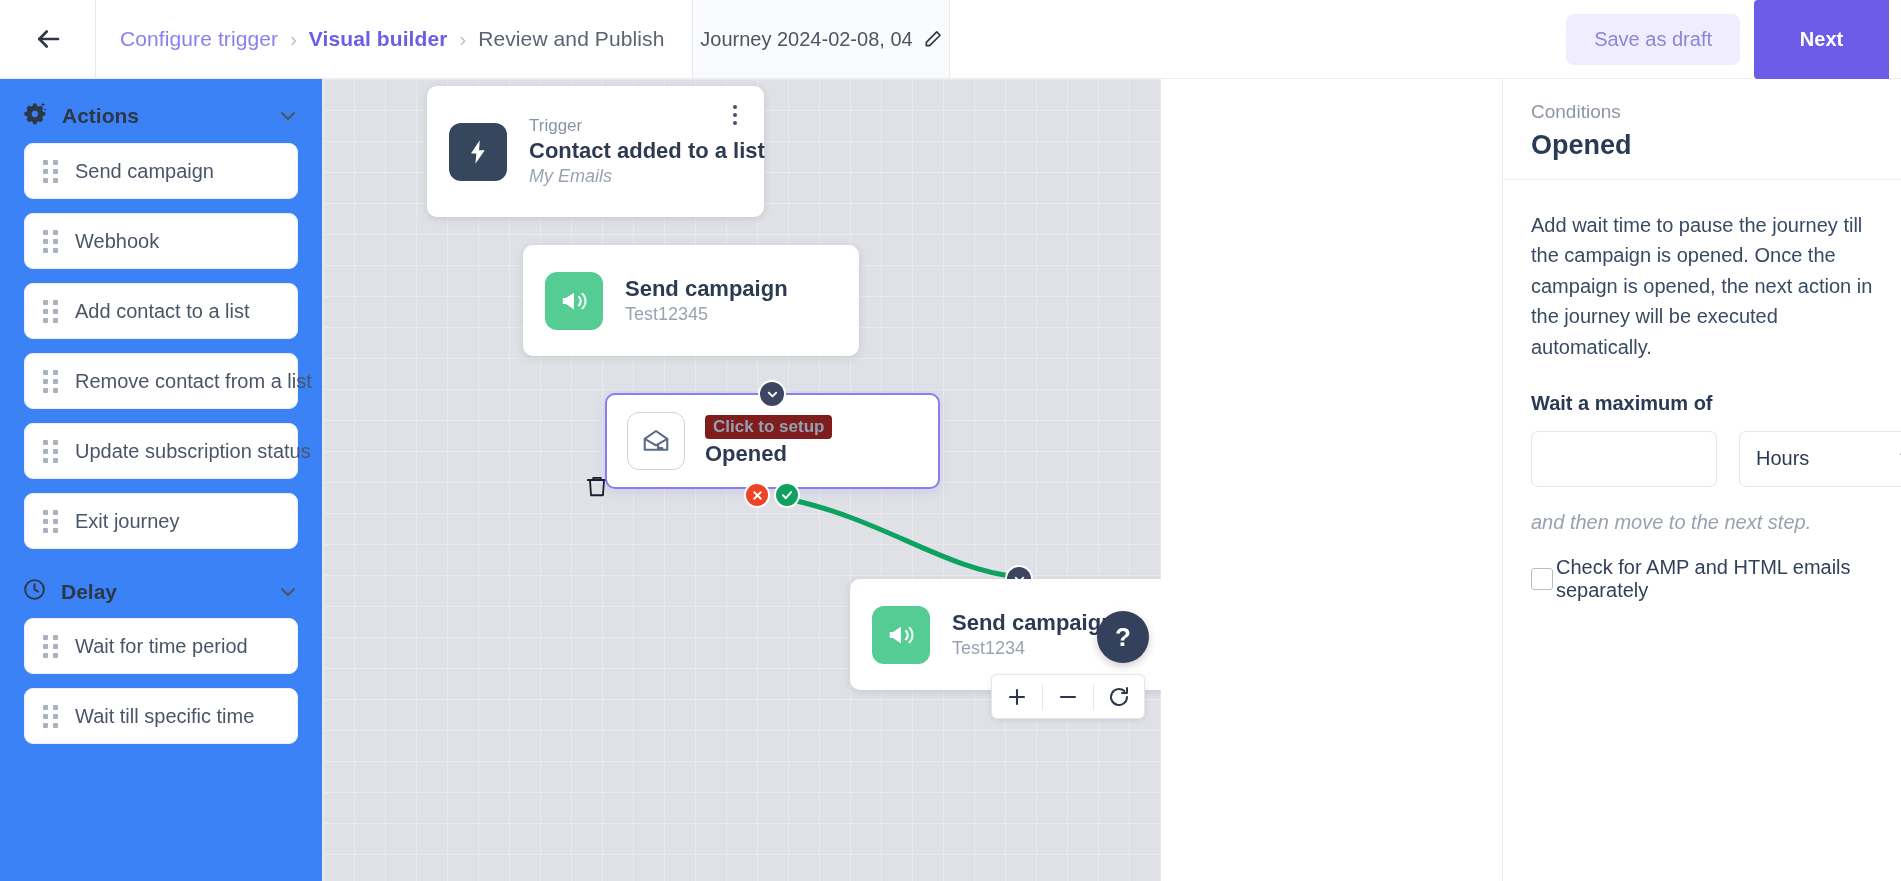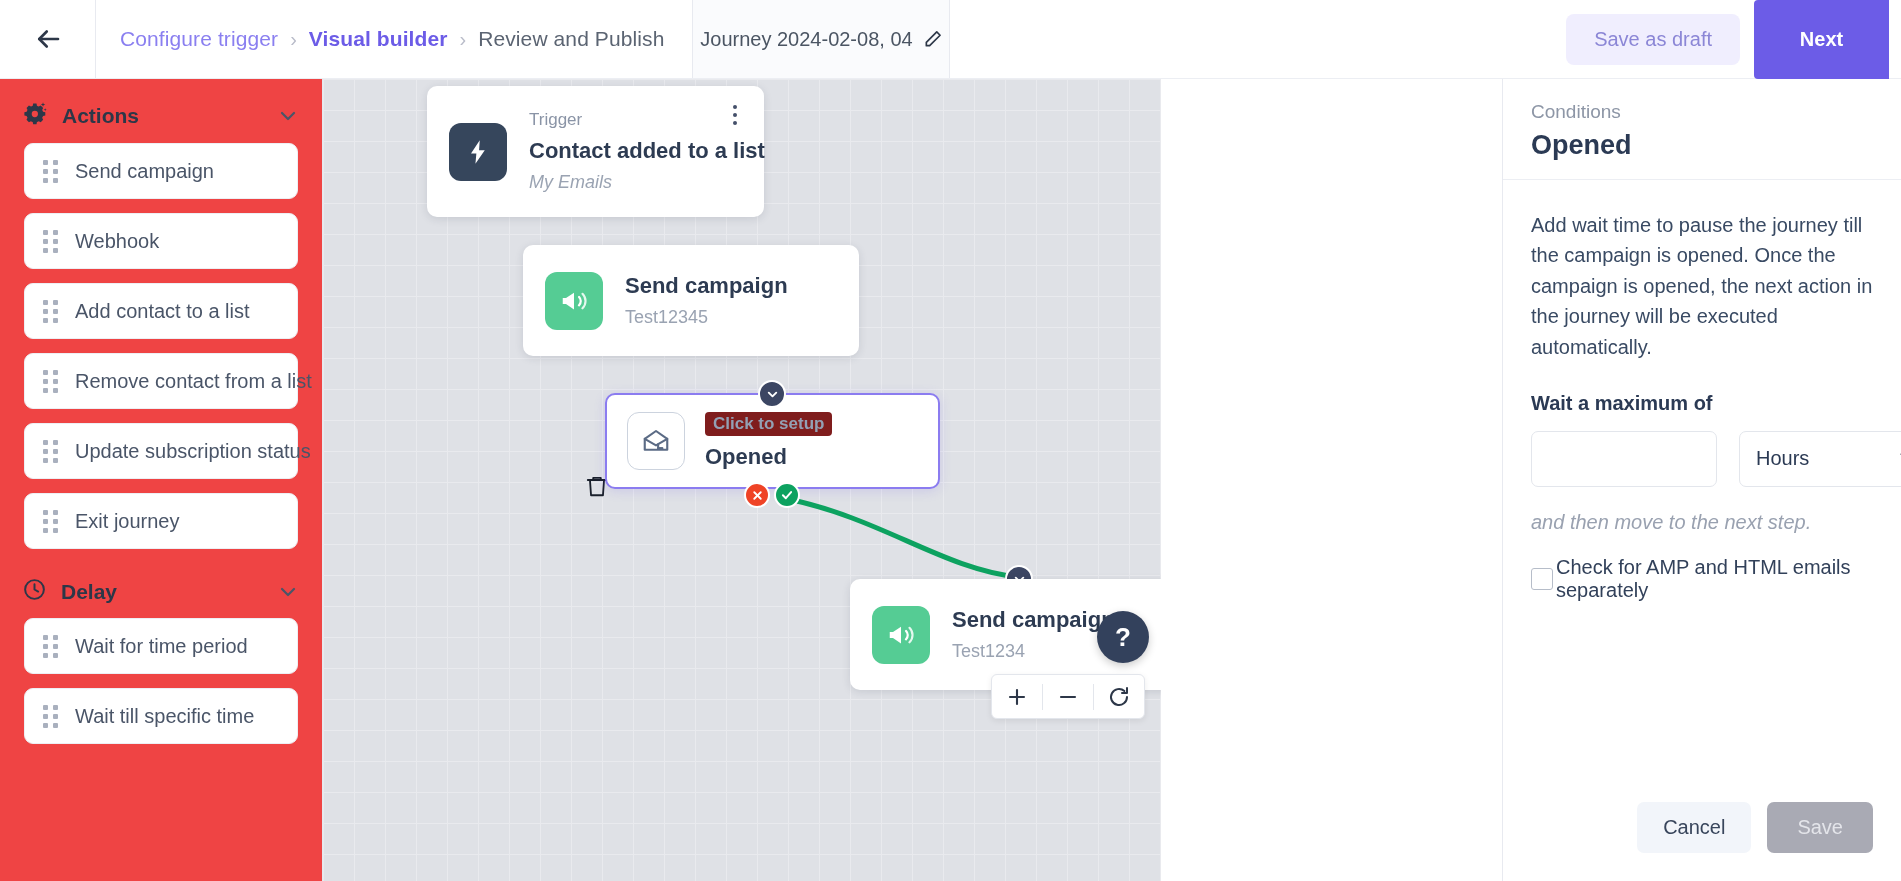--- a/index.html
+++ b/index.html
@@ -51,21 +51,21 @@
   }
   .btn-next {
     background: #6c5ce7; color: #ffffff; font-size: 20px; font-weight: bold;
     width: 135px; height: 79px; border: none; cursor: pointer;
     border-radius: 4px 0 0 4px; font-family: inherit;
   }
 
   
   .sidebar {
     position: absolute; top: 79px; left: 0; width: 323px; height: 802px;
-    background: #ef4444; border-right: 1px solid #e6e8ee;
+    background: #3b82f6; border-right: 1px solid #e6e8ee;
     overflow: hidden; padding-top: 8px; z-index: 20;
   }
   .sb-group-header {
     display: flex; align-items: center; gap: 14px;
     padding: 14px 22px 12px 22px; cursor: pointer;
   }
   .sb-group-title { font-size: 21px; font-weight: bold; color: #2d3748; flex: 1; }
   .sb-chevron { color: #4a5568; display: flex; }
   .sb-item {
     margin: 0 24px 14px 24px; height: 56px; border: 1px solid #edeff4;
@@ -96,21 +96,21 @@
     box-shadow: 0 2px 9px rgba(40,48,70,.13);
     display: flex; align-items: center; cursor: pointer;
   }
   .node-icon {
     width: 58px; height: 58px; border-radius: 12px;
     display: flex; align-items: center; justify-content: center; flex: 0 0 auto;
   }
   .icon-trigger { background: #36465c; }
   .icon-campaign { background: #55cc94; }
   .icon-opened { background: #ffffff; border: 1px solid #ccd3de; }
-  .node-text { display: flex; flex-direction: column; gap: 8px; min-width: 0; }
+  .node-text { display: flex; flex-direction: column; gap: 2px; min-width: 0; }
   .node-kicker { font-size: 17px; color: #8a94a6; }
   .node-title { font-size: 22px; font-weight: bold; color: #2d3b52; white-space: nowrap; }
   .node-sub { font-size: 18px; color: #9aa3b2; white-space: nowrap; }
   .node-sub.italic { font-style: italic; }
   .kicker-badge {
     font-size: 17px; color: #93a0b4; background: #7f1d1d;
     padding: 2px 8px; border-radius: 4px; align-self: flex-start;
     font-weight: bold;
   }
   .node-menu {
@@ -516,19 +516,15 @@
             </span>
           </div>
         </div>
       </div>
       <div class="hint-italic">and then move to the next step.</div>
       <div class="check-row">
         <span class="checkbox"></span>
         <span class="check-label">Check for AMP and HTML emails separately</span>
       </div>
     </div>
-    <div class="panel-footer">
-      <button class="btn-cancel">Cancel</button>
-      <button class="btn-save">Save</button>
-    </div>
   </div>
 
 </div>
 
 </body></html>

